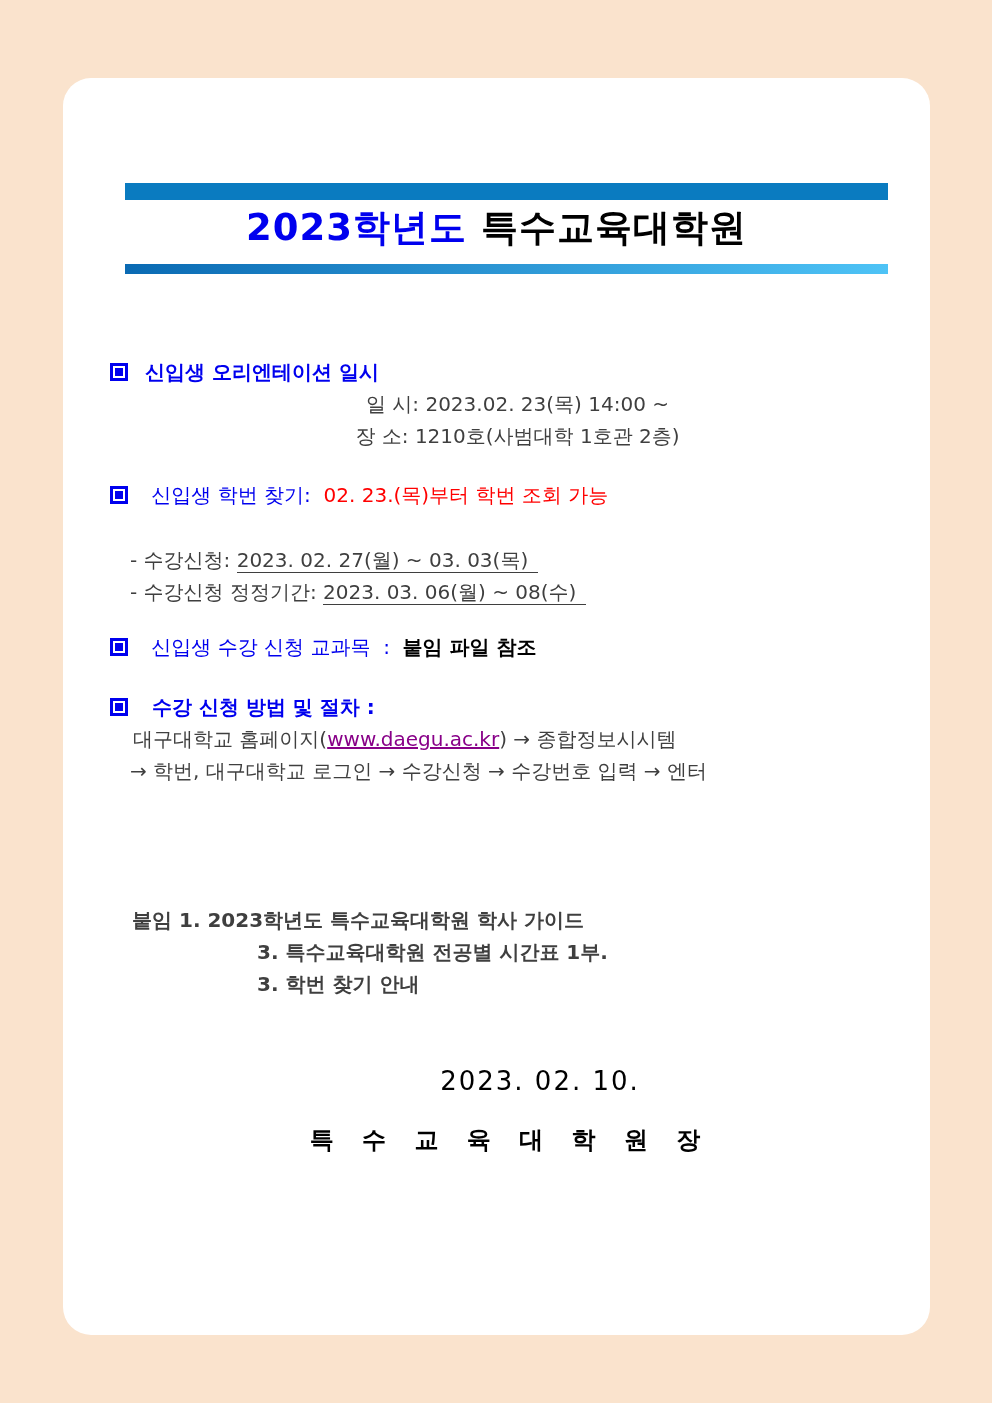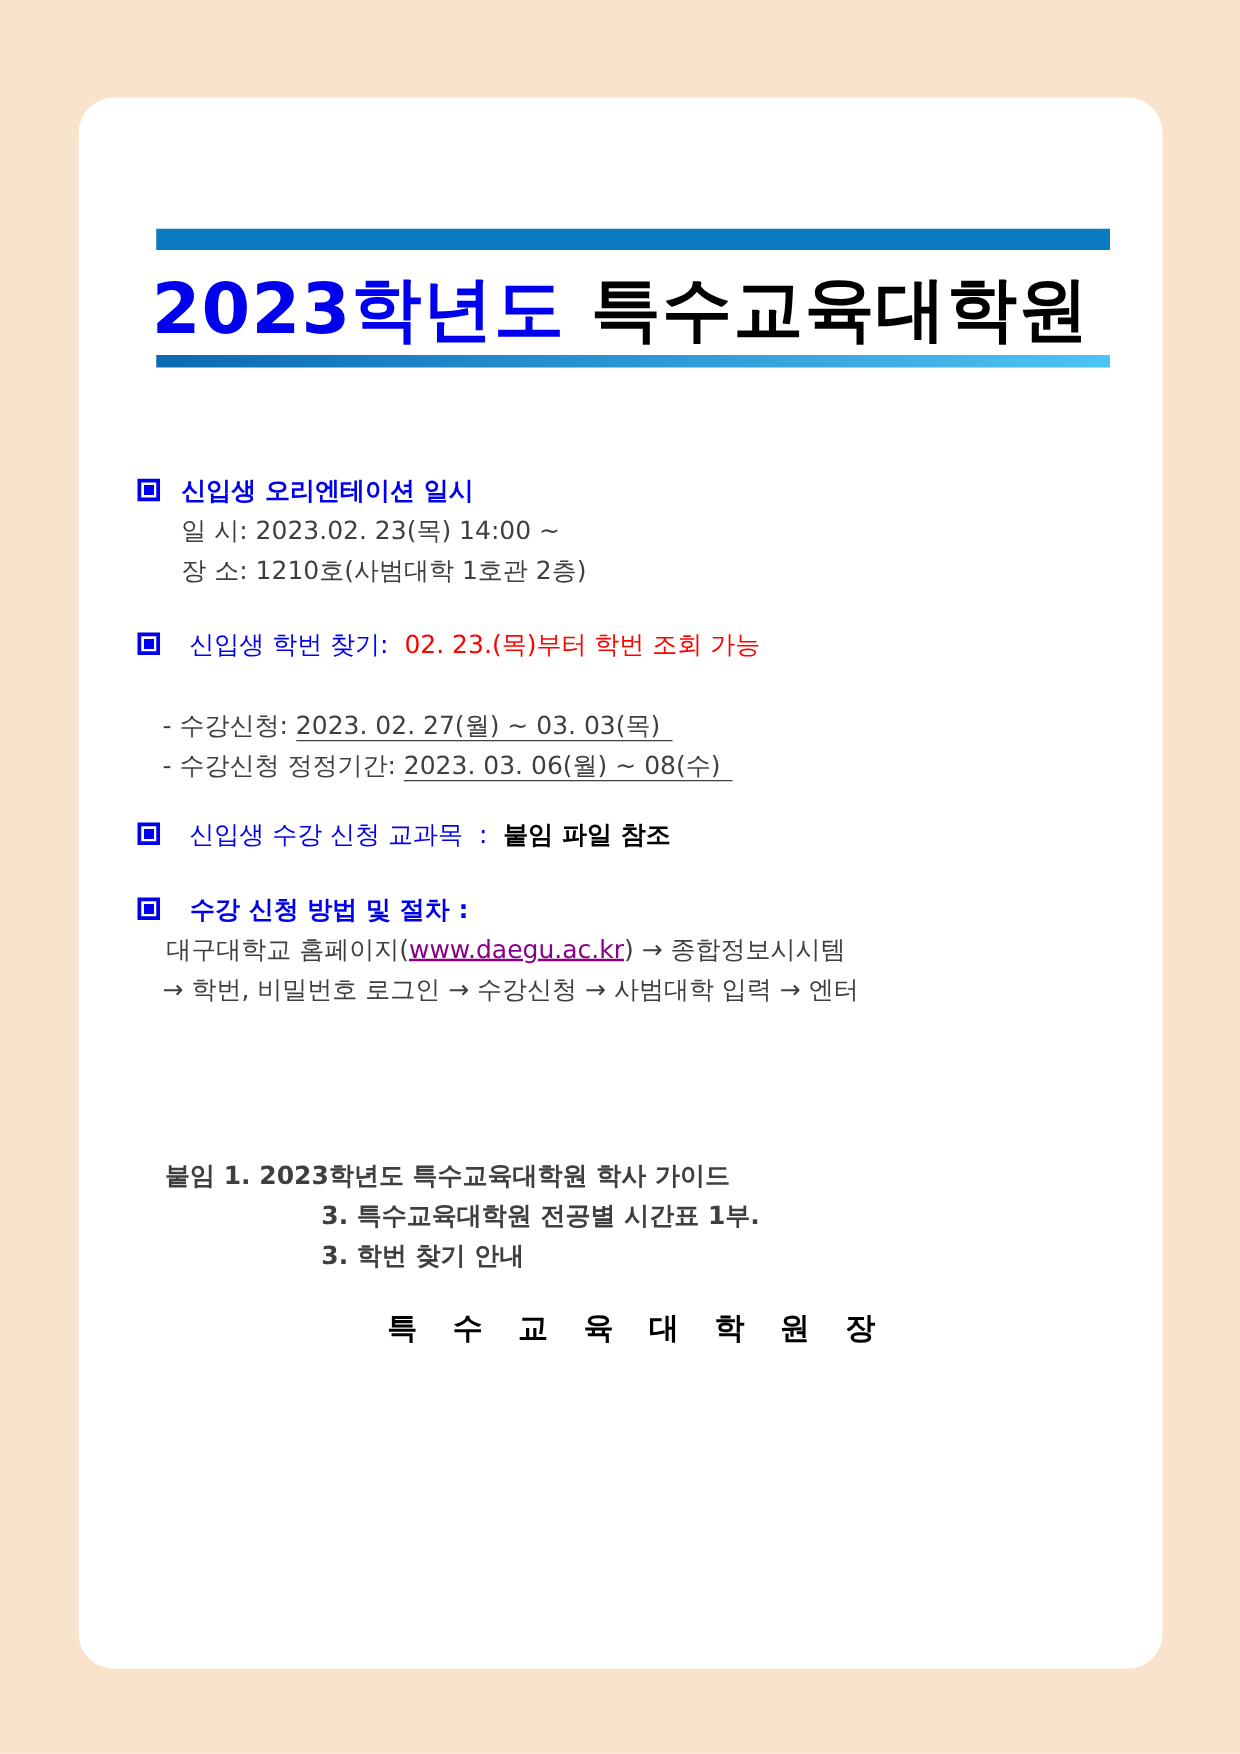--- a/index.html
+++ b/index.html
@@ -34,21 +34,21 @@
     width:763px; height:17px;
     background:var(--top-bar);
   }
   .title-line{
     text-align:center;
     font-weight:bold;
     color:var(--strong-text);
     white-space:pre;
     letter-spacing:1px;
   }
-  .title-line1{ margin-top:20px; font-size:56px; line-height:56px;}
+  .title-line1{ margin-top:0; font-size:37px; line-height:56px;}
   .title-line2{ font-size:44px; line-height:55px;}
   .title-accent{ color:var(--accent-blue); }
   .grad-bar{
     margin:8px 42px 0 62px;
     width:763px; height:10px;
     background:linear-gradient(90deg,var(--grad-left),var(--grad-right));
   }
   
   .content{
     padding-left:47px;
@@ -66,21 +66,21 @@
   .bullet{
     display:inline-block;
     width:18px;height:18px;
     border:3px solid var(--accent-blue);
     padding:2px;
     background:var(--accent-blue);
     background-clip:content-box;
     margin-right:17px;
     vertical-align:-2px;
   }
-  .indent1{ padding-left:35px; }   
+  .indent1{ padding-left:35px;text-align:center; }   
   .indent2{ padding-left:20px; }   
   .indent3{ padding-left:23px; }   
   .label-blue{ color:var(--accent-blue); font-weight:normal; }
   .value-red{ color:var(--alert-red); }
   .value-strong{ color:var(--strong-text); font-weight:bold;text-align:center; }
   .u{ border-bottom:1px solid currentColor; padding-right:10px; }
   .link{
     color:var(--link-purple);
     text-decoration:underline;
     cursor:pointer;
@@ -142,25 +142,26 @@
       <div class="line indent2"><span>- 수강신청 정정기간: </span><span class="u">2023. 03. 06(월) ~ 08(수)</span></div>
     </div>
 
     <div class="sec-courses">
       <div class="line"><span class="bullet"></span><span class="label-blue"> 신입생 수강 신청 교과목  :  </span><span class="value-strong">붙임 파일 참조</span></div>
     </div>
 
     <div class="sec-method">
       <div class="sec-head"><span class="bullet"></span><span> 수강 신청 방법 및 절차 :</span></div>
       <div class="line indent3"><span>대구대학교 홈페이지(</span><span class="link">www.daegu.ac.kr</span><span>) → 종합정보시시템</span></div>
-      <div class="line indent2">→ 학번, 비밀번호 로그인 → 수강신청 → 사범대학 입력 → 엔터</div>
+      <div class="line indent2">→ 학번, 대구대학교 로그인 → 수강신청 → 수강번호 입력 → 엔터</div>
     </div>
 
     <div class="attachments">
       <div class="line">붙임 1. 2023학년도 특수교육대학원 학사 가이드</div>
       <div class="line attach-cont">3. 특수교육대학원 전공별 시간표 1부.</div>
       <div class="line attach-cont">3. 학번 찾기 안내</div>
     </div>
 
+    <div class="footer-date">2023. 02. 10.</div>
     <div class="footer-signature">특 수 교 육 대 학 원 장</div>
 
   </div>
 </div>
 
 </body></html>

